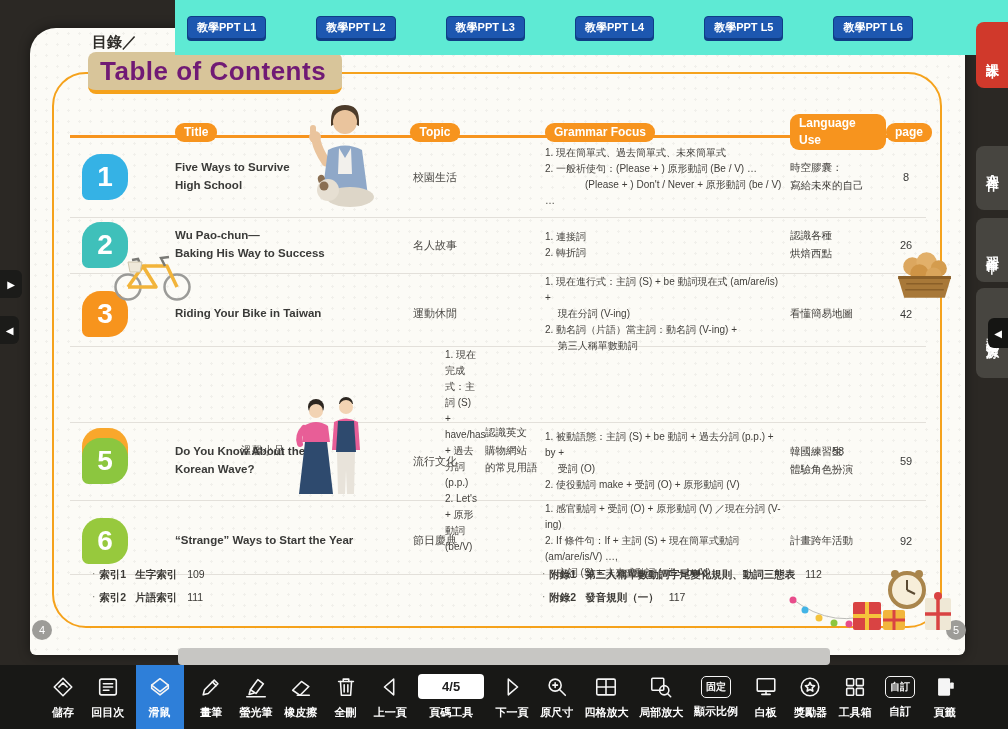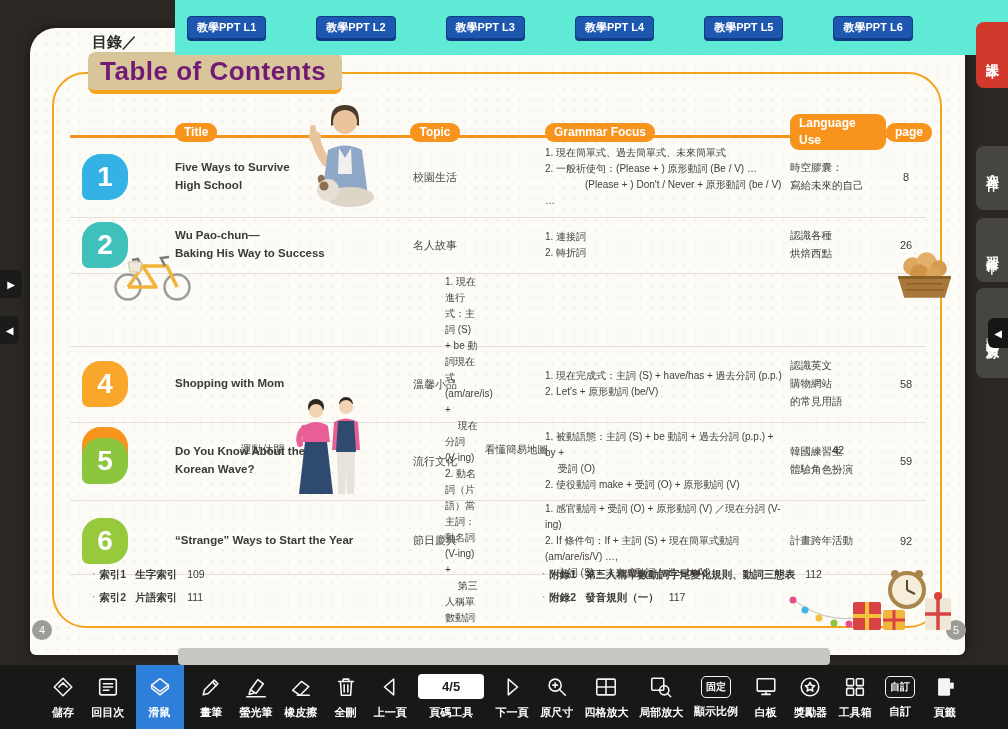--- a/index.html
+++ b/index.html
@@ -133,34 +133,34 @@
 2. 轉折詞</div>
         <div class="clang">認識各種
 烘焙西點</div>
         <div class="cpage">26</div>
       </div>
 
       <div class="trow" style="height:72px">
         <div>
             <div class="numblob" style="background-color: rgb(247, 148, 29);">3</div>
           </div>
+        <div class="ctitle">Riding Your Bike in Taiwan</div>
         <div class="ctopic">運動休閒</div>
         <div class="cgrammar">1. 現在進行式：主詞 (S) + be 動詞現在式 (am/are/is) +
 　 現在分詞 (V-ing)
 2. 動名詞（片語）當主詞：動名詞 (V-ing) +
 　 第三人稱單數動詞</div>
         <div class="clang">看懂簡易地圖</div>
         <div class="cpage">42</div>
       </div>
 
       <div class="trow" style="height:75px">
         <div>
             <div class="numblob" style="background-color: rgb(249, 167, 43);">4</div>
           </div>
-        <div class="ctitle">Shopping with Mom</div>
         <div class="ctopic">溫馨小品</div>
         <div class="cgrammar">1. 現在完成式：主詞 (S) + have/has + 過去分詞 (p.p.)
 2. Let's + 原形動詞 (be/V)</div>
         <div class="clang">認識英文
 購物網站
 的常見用語</div>
         <div class="cpage">58</div>
       </div>
 
       <div class="trow" style="height:77px">

